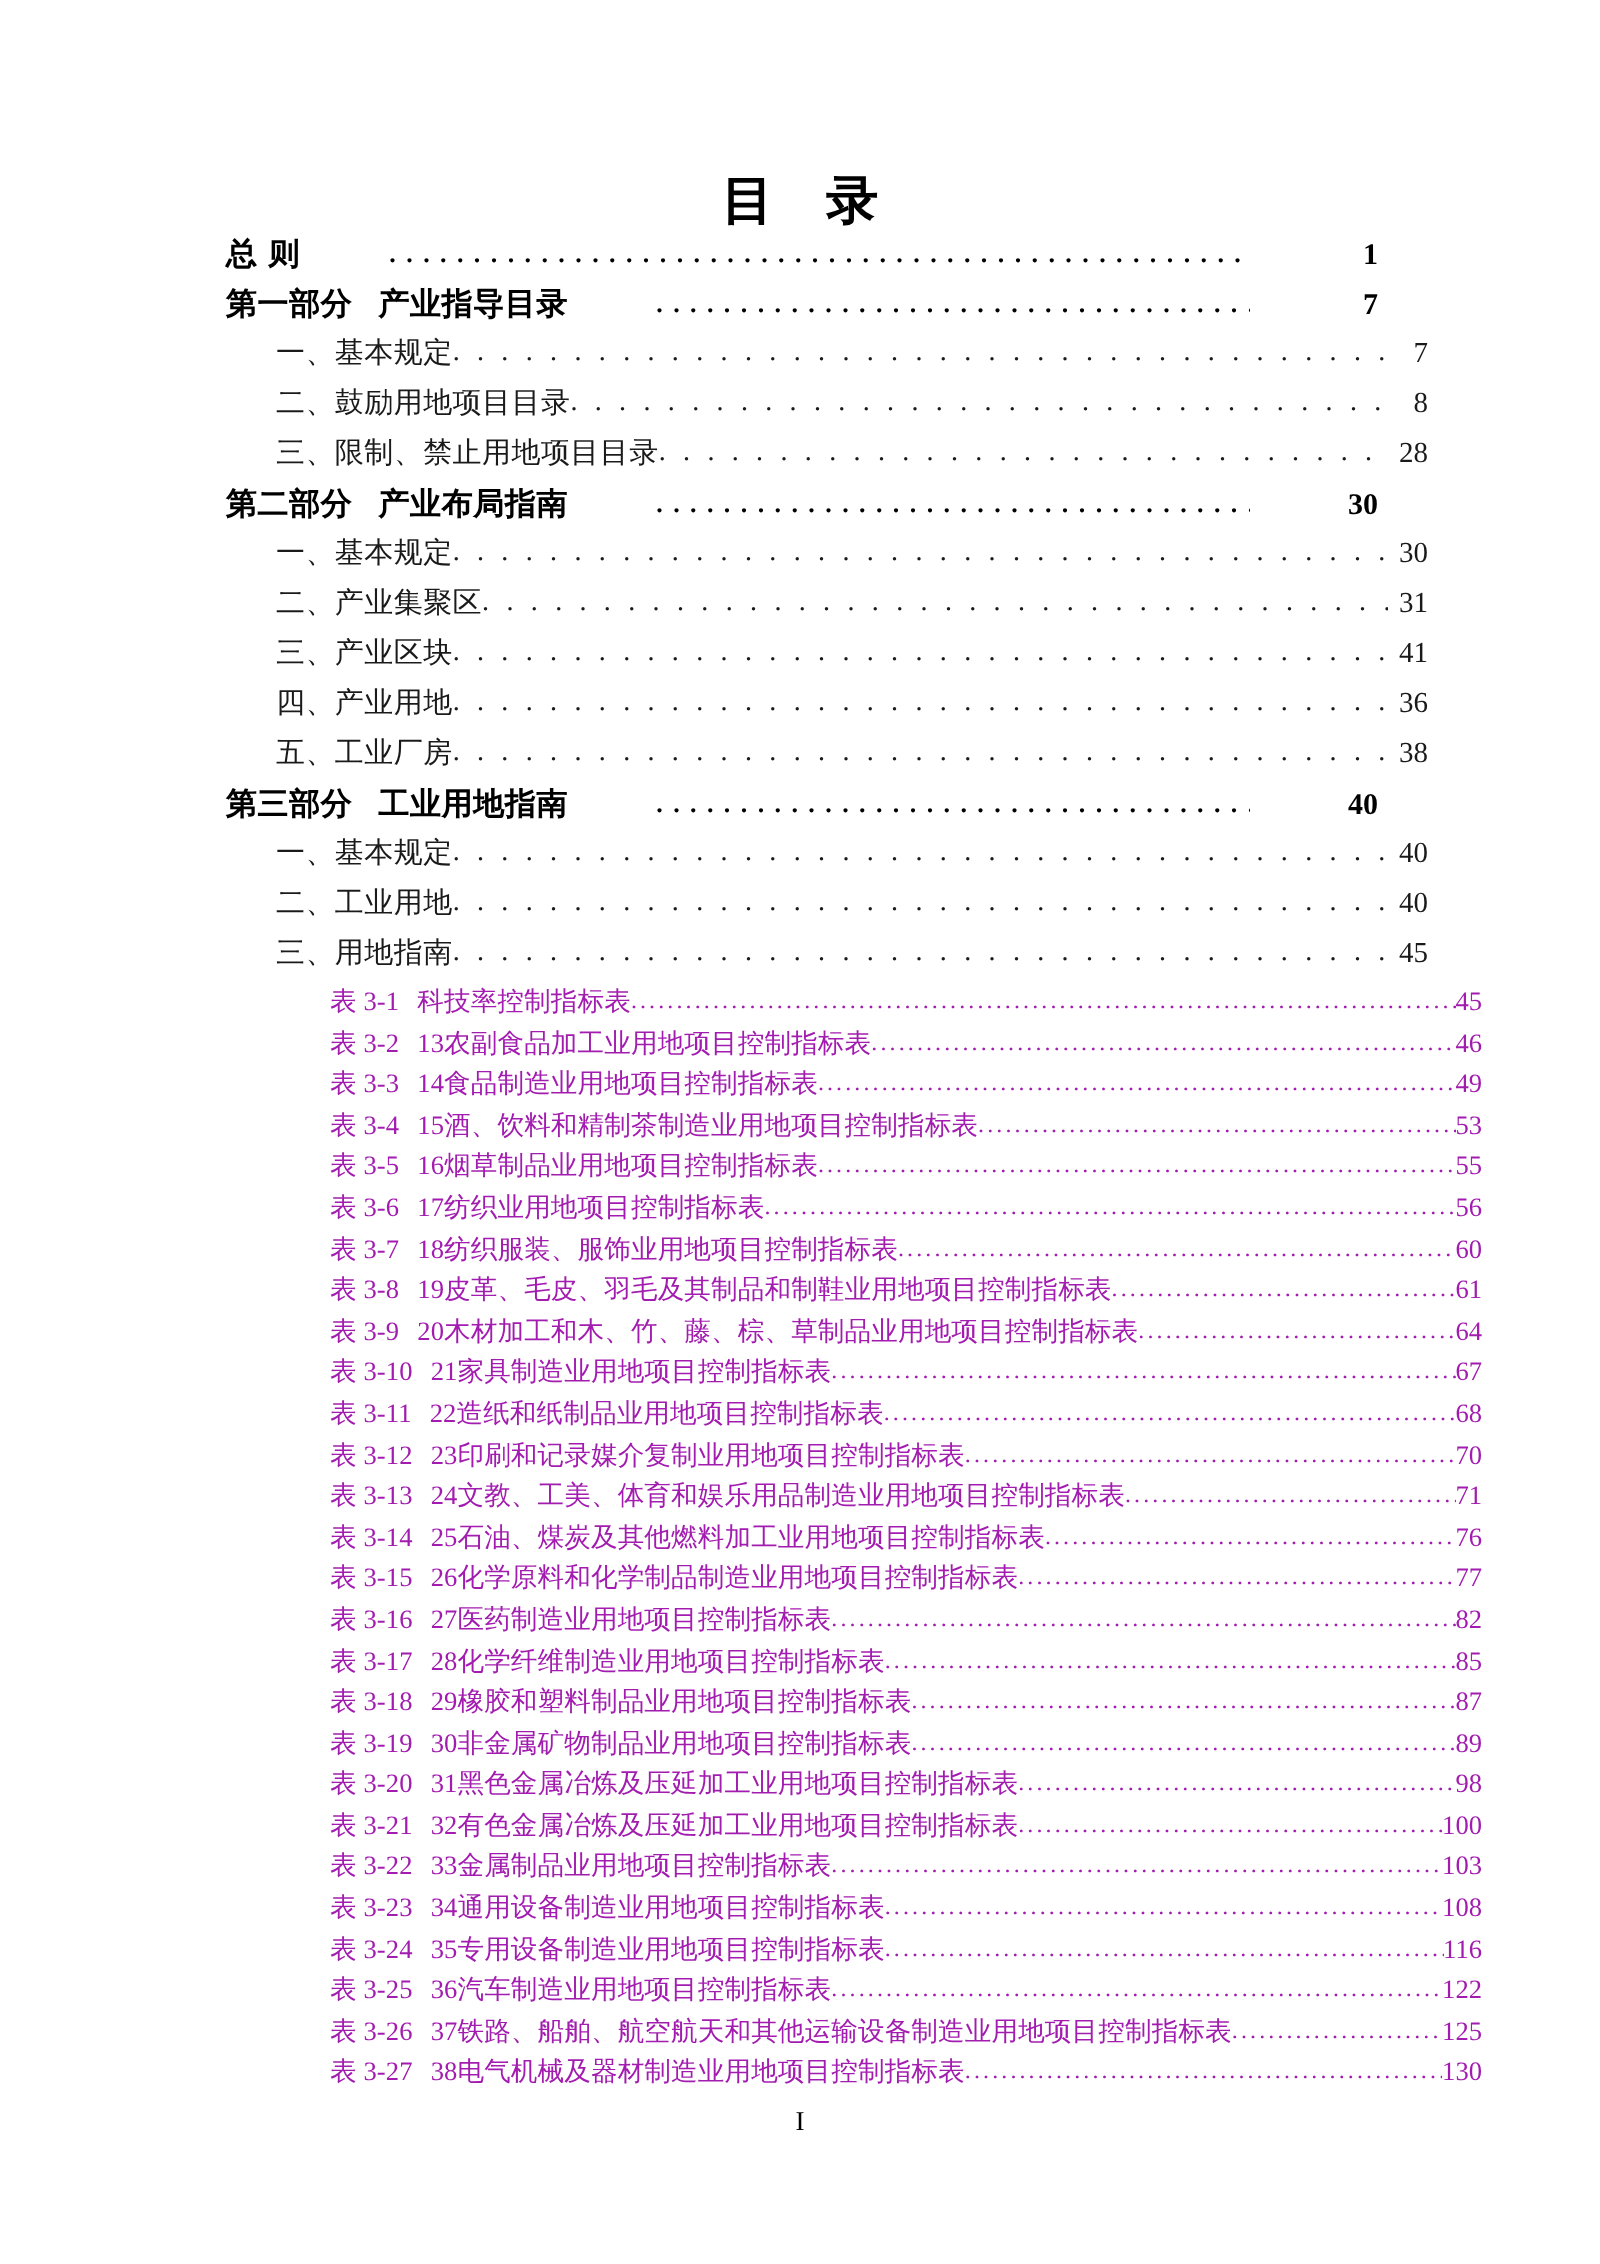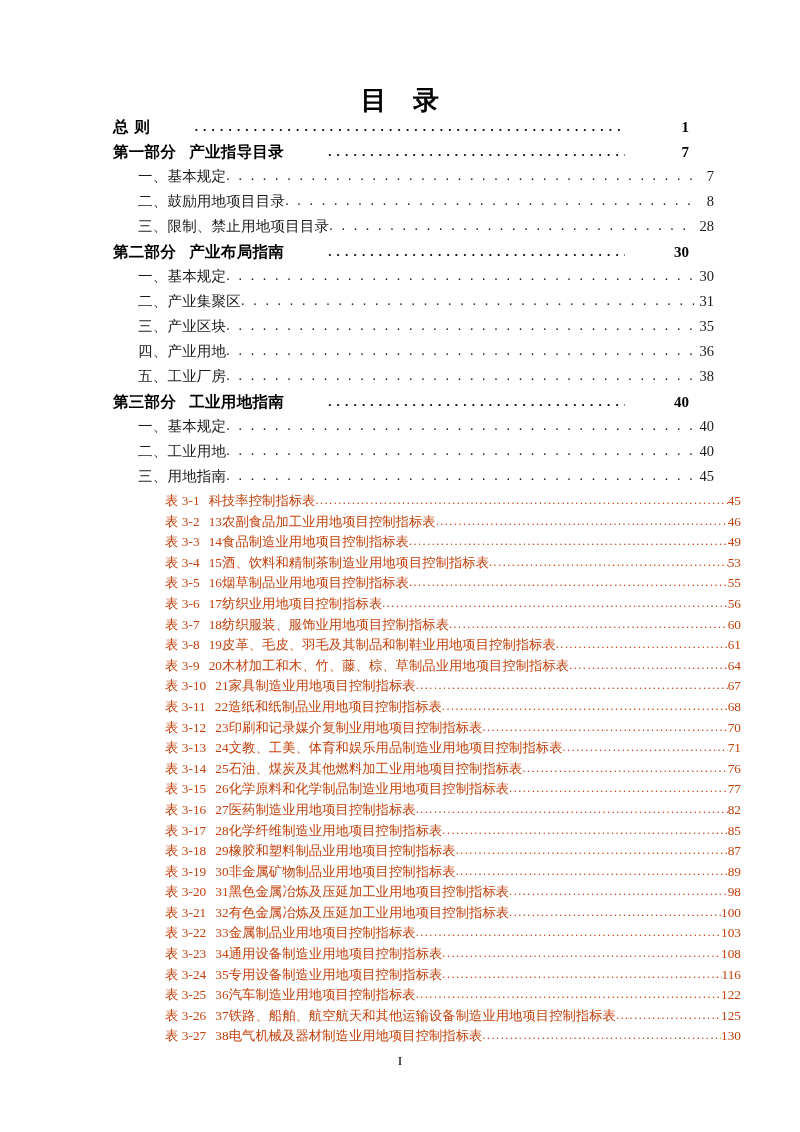--- a/index.html
+++ b/index.html
@@ -108,21 +108,21 @@
   .lvl2 .toc-page {
     font-size: 14.5px;
     min-width: 20px;
   }
 
   
   .lvl3 {
     height: 20.6px;
     font-size: 13.3px;
     padding-left: 52px;
-    color: #c2410c;
+    color: #a21caf;
   }
   .lvl3 .toc-label {
     letter-spacing: 0.004em;
   }
   .lvl3 .toc-dots {
     font-size: 12px;
     letter-spacing: 0.13em;
     position: relative;
     top: -1px;
   }
@@ -193,21 +193,21 @@
         <span class="toc-page">30</span>
       </div>
       <div class="toc-row lvl2">
         <span class="toc-label">二、产业集聚区</span>
         <span class="toc-dots">............................................................................................................................................................................................................................</span>
         <span class="toc-page">31</span>
       </div>
       <div class="toc-row lvl2">
         <span class="toc-label">三、产业区块</span>
         <span class="toc-dots">............................................................................................................................................................................................................................</span>
-        <span class="toc-page">35</span>
+        <span class="toc-page">41</span>
       </div>
       <div class="toc-row lvl2">
         <span class="toc-label">四、产业用地</span>
         <span class="toc-dots">............................................................................................................................................................................................................................</span>
         <span class="toc-page">36</span>
       </div>
       <div class="toc-row lvl2">
         <span class="toc-label">五、工业厂房</span>
         <span class="toc-dots">............................................................................................................................................................................................................................</span>
         <span class="toc-page">38</span>

